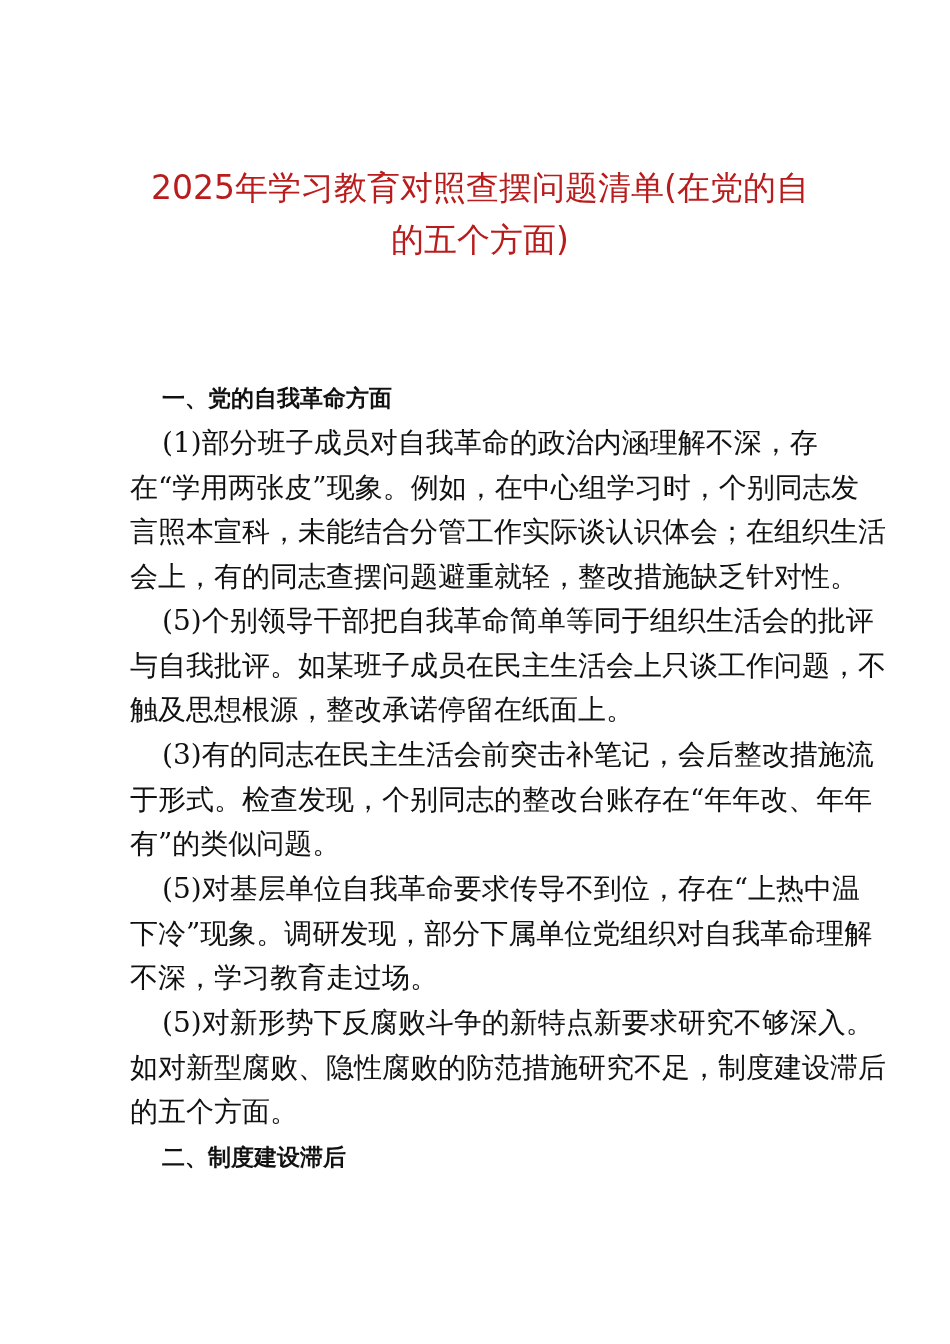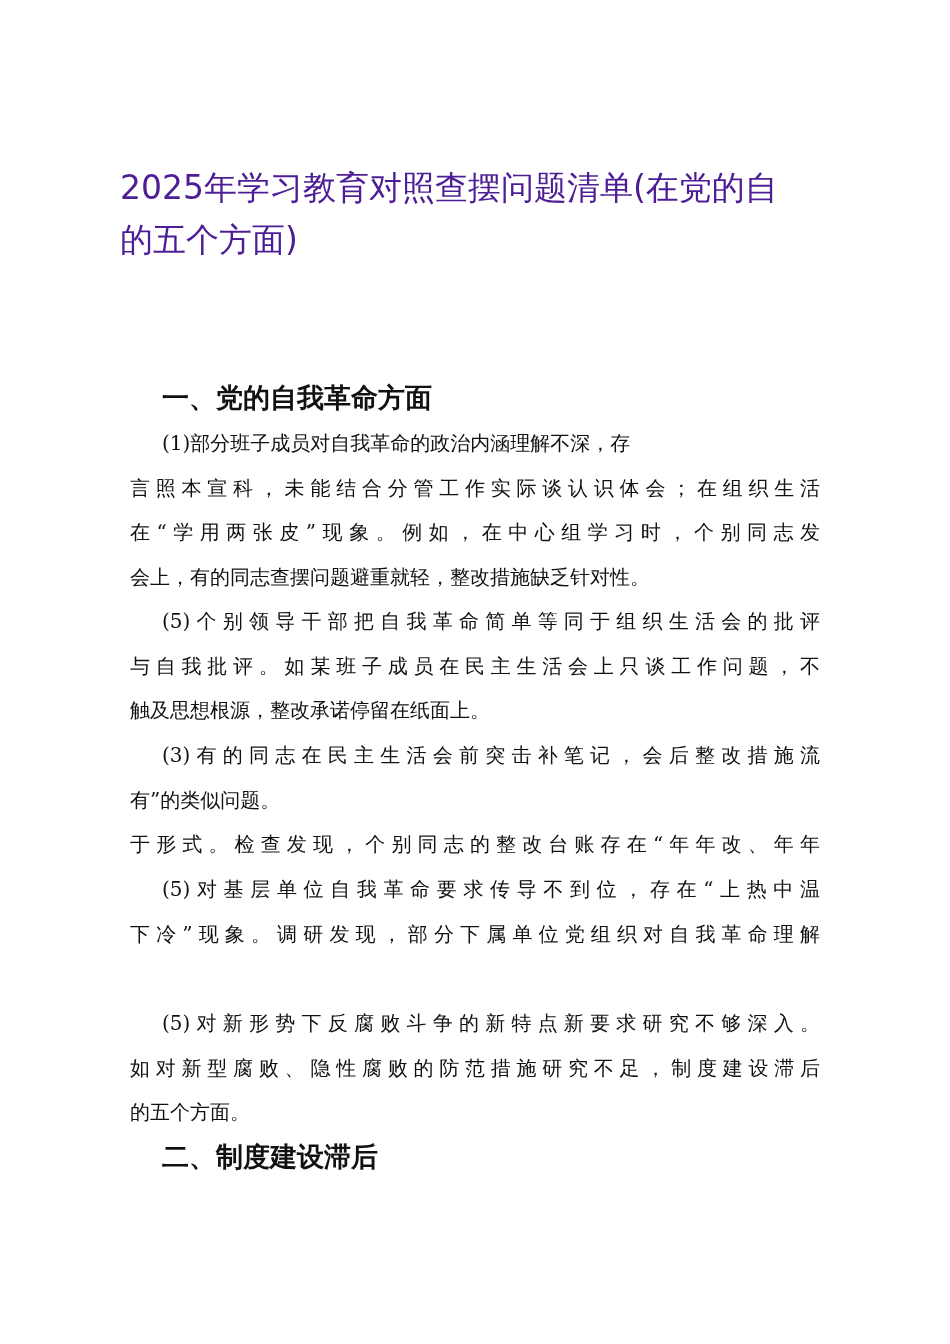--- a/index.html
+++ b/index.html
@@ -1,73 +1,74 @@
 <!DOCTYPE html>
 <html><head>
   <meta charset="utf-8">
   <style>
     html, body { margin: 0; padding: 0; background: #ffffff; }
     body { width: 950px; height: 1344px; position: relative; overflow: hidden; color: #111; }
     .page { position: absolute; left: 0; top: 0; width: 950px; height: 1344px; background: #fff; }
     .title {
       position: absolute; left: 120px; width: 720px; top: 162px;
       font-family: "DejaVu Sans", sans-serif;
-      font-size: 33px; line-height: 52px; text-align: left; color: #4c1d95;
+      font-size: 33px; line-height: 52px; text-align: center; color: #b91c1c;
       letter-spacing: 0px;
     }
     .title .tl { display: block; white-space: nowrap; }
     .heading {
       position: absolute; left: 162px;
       font-family: "DejaVu Sans", sans-serif;
-      font-size: 27px; font-weight: bold; color: #111; white-space: nowrap;
+      font-size: 23px; font-weight: bold; color: #111; white-space: nowrap;
       line-height: 30px;
     }
     .para {
       position: absolute; left: 130px; width: 690px;
       font-family: "DejaVu Serif", serif;
-      font-size: 20px; color: #111;
+      font-size: 28px; color: #111;
     }
     .line { display: block; height: 44.6px; line-height: 44.6px; white-space: nowrap; text-align: justify; text-align-last: justify; }
     .line.first { padding-left: 32px; }
     .line.last { text-align-last: left; }
   </style>
 </head>
 <body>
 
 <div class="page">
 
   <div class="title">
     <span class="tl">2025年学习教育对照查摆问题清单(在党的自</span>
     <span class="tl">的五个方面)</span>
   </div>
 
   <div class="heading" style="top:383px;">一、党的自我革命方面</div>
 
   <div class="para" style="top:421px;">
     <span class="line first" style="text-align-last:left;">(1)部分班子成员对自我革命的政治内涵理解不深，存</span>
+    <span class="line">在“学用两张皮”现象。例如，在中心组学习时，个别同志发</span>
     <span class="line">言照本宣科，未能结合分管工作实际谈认识体会；在组织生活</span>
-    <span class="line">在“学用两张皮”现象。例如，在中心组学习时，个别同志发</span>
     <span class="line last">会上，有的同志查摆问题避重就轻，整改措施缺乏针对性。</span>
   </div>
 
   <div class="para" style="top:599px;">
     <span class="line first">(5)个别领导干部把自我革命简单等同于组织生活会的批评</span>
     <span class="line">与自我批评。如某班子成员在民主生活会上只谈工作问题，不</span>
     <span class="line last">触及思想根源，整改承诺停留在纸面上。</span>
   </div>
 
   <div class="para" style="top:733px;">
     <span class="line first">(3)有的同志在民主生活会前突击补笔记，会后整改措施流</span>
+    <span class="line">于形式。检查发现，个别同志的整改台账存在“年年改、年年</span>
     <span class="line last">有”的类似问题。</span>
-    <span class="line">于形式。检查发现，个别同志的整改台账存在“年年改、年年</span>
   </div>
 
   <div class="para" style="top:867px;">
     <span class="line first">(5)对基层单位自我革命要求传导不到位，存在“上热中温</span>
     <span class="line">下冷”现象。调研发现，部分下属单位党组织对自我革命理解</span>
+    <span class="line last">不深，学习教育走过场。</span>
   </div>
 
   <div class="para" style="top:1001px;">
     <span class="line first">(5)对新形势下反腐败斗争的新特点新要求研究不够深入。</span>
     <span class="line">如对新型腐败、隐性腐败的防范措施研究不足，制度建设滞后</span>
     <span class="line last">的五个方面。</span>
   </div>
 
   <div class="heading" style="top:1142px;">二、制度建设滞后</div>
 

